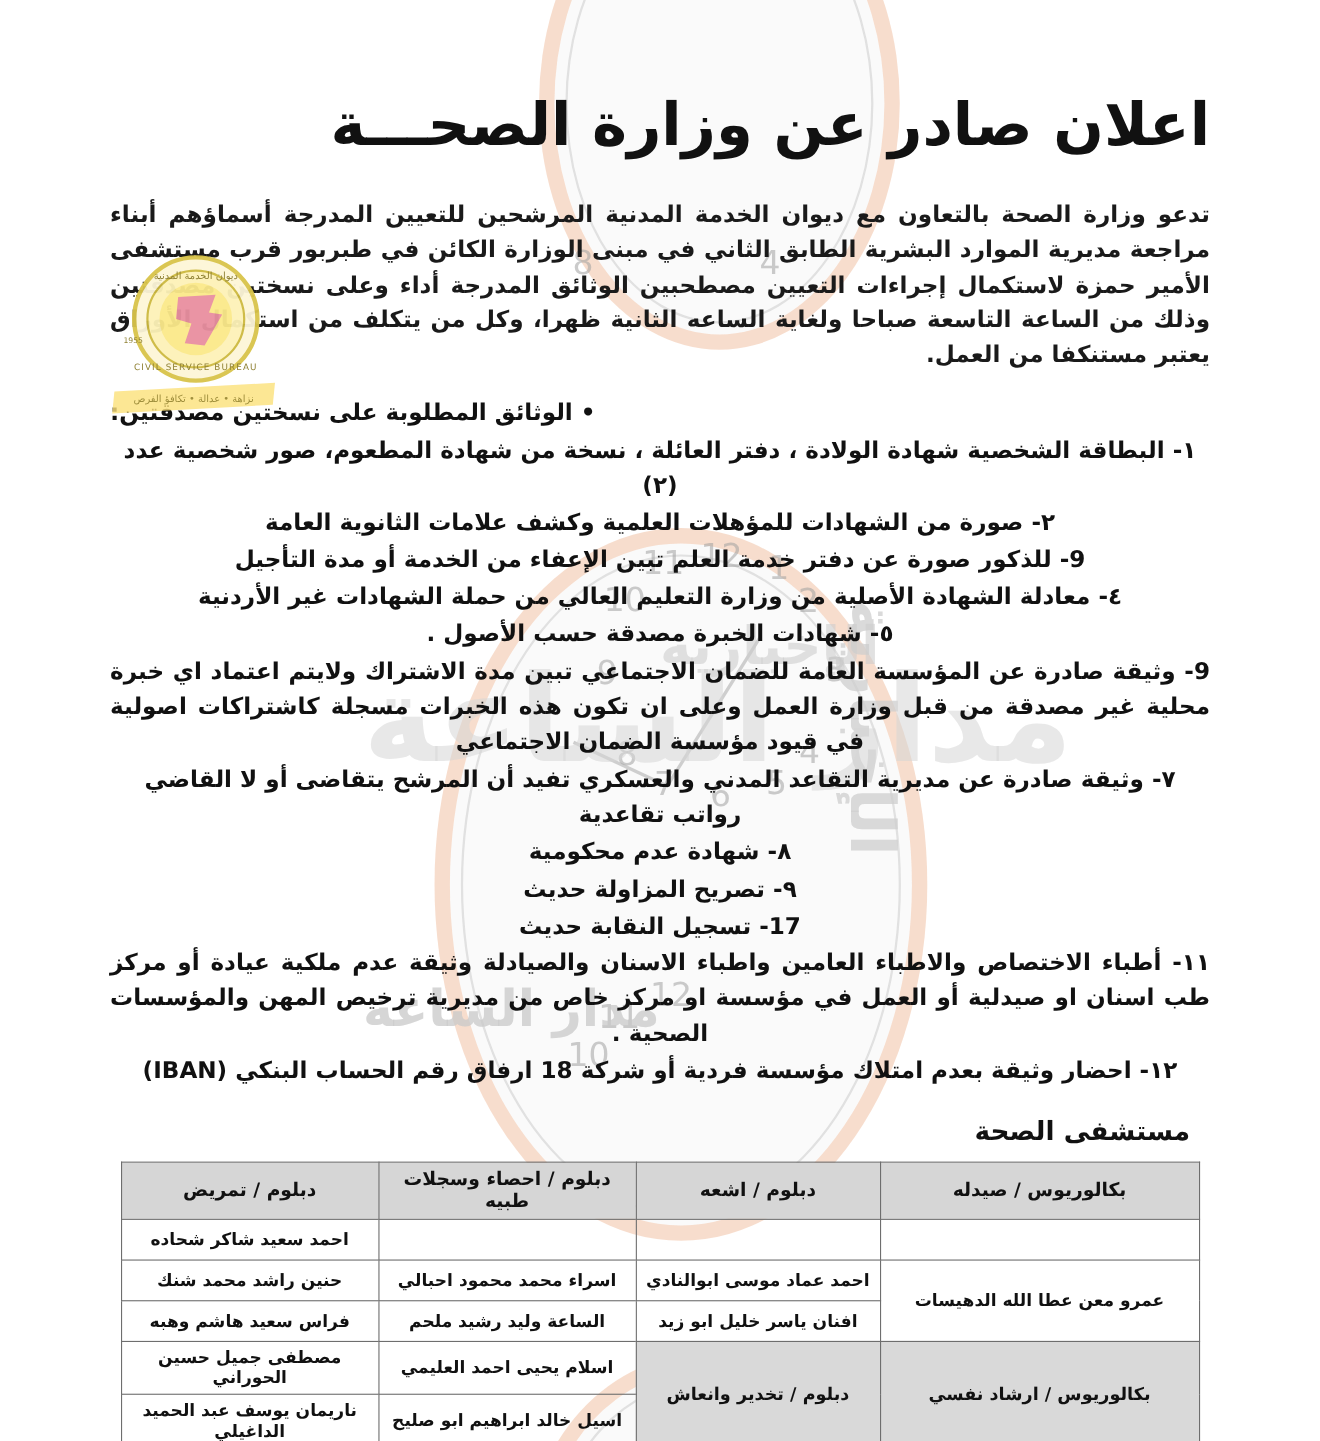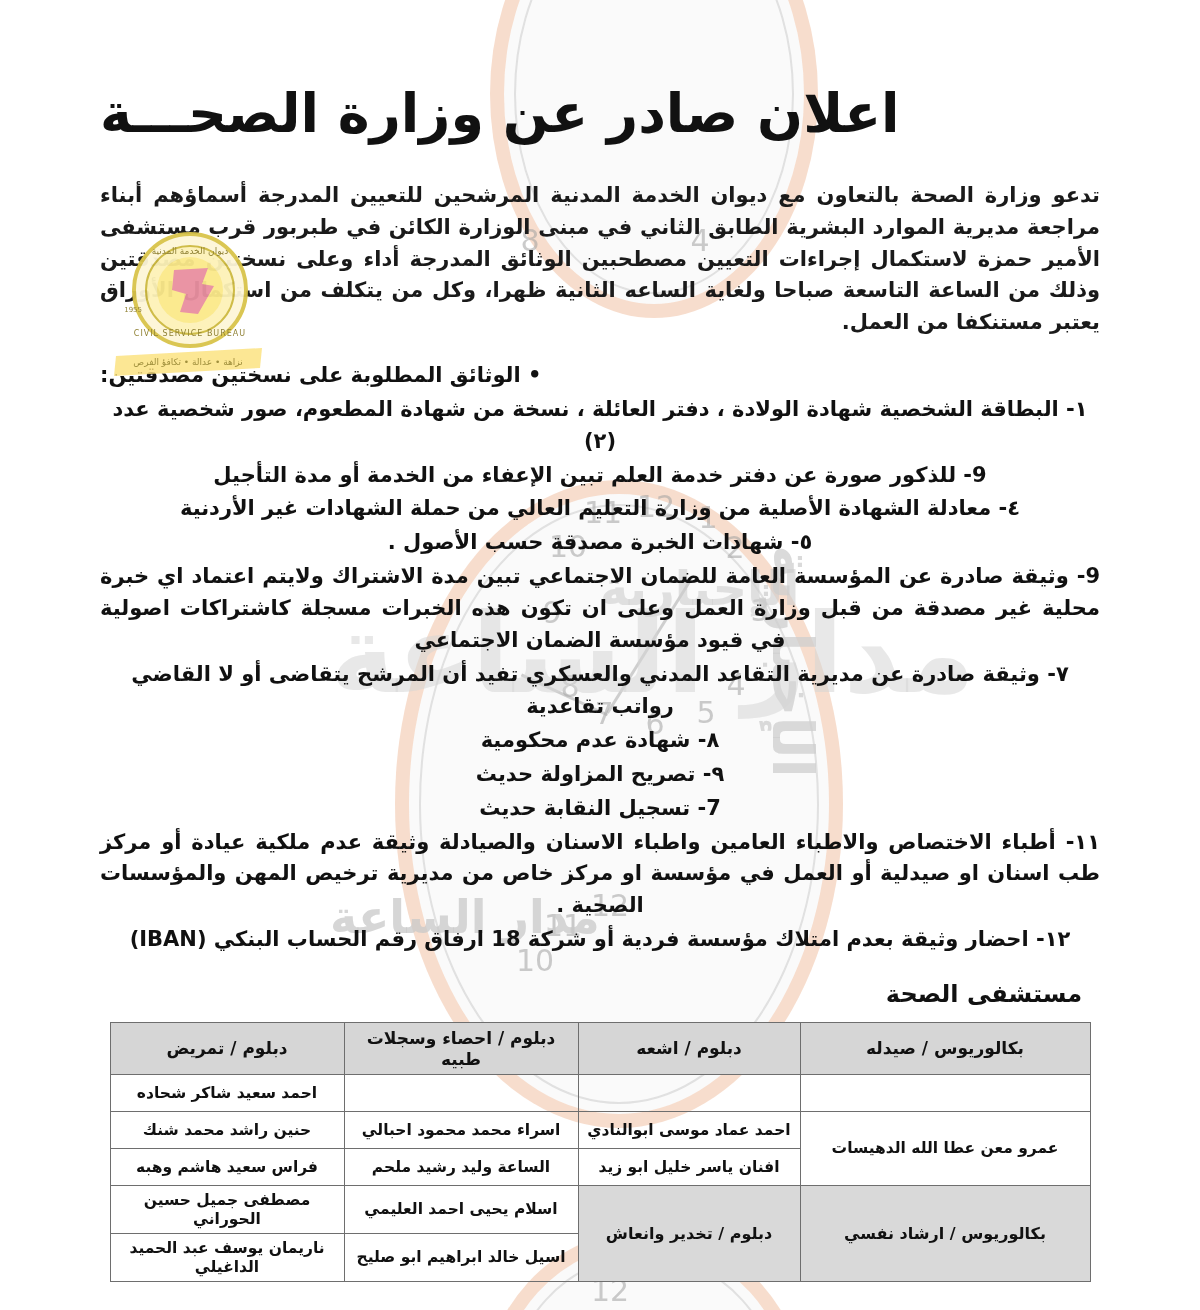--- a/index.html
+++ b/index.html
@@ -60,21 +60,21 @@
 
   
   #page {
     position: relative;
     z-index: 2;
     padding: 0 100px;
     box-sizing: border-box;
   }
 
   #headline {
-    text-align: left;
+    text-align: right;
     font-size: 54px;
     font-weight: bold;
     letter-spacing: 1px;
     padding-top: 48px;
     line-height: 1.1;
     color: #111;
   }
 
   #intro {
     margin-top: 18px;
@@ -111,21 +111,21 @@
     margin-top: 24px;
     font-size: 24px;
     font-weight: bold;
     text-align: right;
     padding-right: 18px;
   }
 
   
   #logo {
     position: absolute;
-    left: 112px;
+    left: 100px;
     top: 228px;
     width: 200px;
     height: 160px;
     z-index: 3;
     opacity: 0.95;
   }
 
   
   #names-table-wrap {
     margin-top: 14px;
@@ -225,28 +225,29 @@
 <div id="page">
 
   <h1 id="headline">اعلان صادر عن وزارة الصحـــة</h1>
 
   <p id="intro">تدعو وزارة الصحة بالتعاون مع ديوان الخدمة المدنية المرشحين للتعيين المدرجة أسماؤهم أبناء مراجعة مديرية الموارد البشرية الطابق الثاني في مبنى الوزارة الكائن في طبربور قرب مستشفى الأمير حمزة لاستكمال إجراءات التعيين مصطحبين الوثائق المدرجة أداء وعلى نسختين مصدقتين وذلك من الساعة التاسعة صباحا ولغاية الساعه الثانية ظهرا، وكل من يتكلف من استكمال الأوراق يعتبر مستنكفا من العمل.</p>
 
   <div class="bullet-line right-al" style="text-align:left;">• الوثائق المطلوبة على نسختين مصدقتين:</div>
 
   <div id="requirements-list">
     <div class="req-item">١- البطاقة الشخصية شهادة الولادة ، دفتر العائلة ، نسخة من شهادة المطعوم، صور شخصية عدد (٢)</div>
+    <div class="req-item">٢- صورة من الشهادات للمؤهلات العلمية وكشف علامات الثانوية العامة</div>
     <div class="req-item">9- للذكور صورة عن دفتر خدمة العلم تبين الإعفاء من الخدمة أو مدة التأجيل</div>
     <div class="req-item">٤- معادلة الشهادة الأصلية من وزارة التعليم العالي من حملة الشهادات غير الأردنية</div>
     <div class="req-item">٥- شهادات الخبرة مصدقة حسب الأصول .</div>
     <div class="req-item wrap">9- وثيقة صادرة عن المؤسسة العامة للضمان الاجتماعي تبين مدة الاشتراك ولايتم اعتماد اي خبرة محلية غير مصدقة من قبل وزارة العمل وعلى ان تكون هذه الخبرات مسجلة كاشتراكات اصولية في قيود مؤسسة الضمان الاجتماعي</div>
     <div class="req-item">٧- وثيقة صادرة عن مديرية التقاعد المدني والعسكري تفيد أن المرشح يتقاضى أو لا القاضي رواتب تقاعدية</div>
     <div class="req-item">٨- شهادة عدم محكومية</div>
     <div class="req-item">٩- تصريح المزاولة حديث</div>
-    <div class="req-item">7- تسجيل النقابة حديث</div>
+    <div class="req-item">17- تسجيل النقابة حديث</div>
     <div class="req-item wrap">١١- أطباء الاختصاص والاطباء العامين واطباء الاسنان والصيادلة وثيقة عدم ملكية عيادة أو مركز طب اسنان او صيدلية أو العمل في مؤسسة او مركز خاص من مديرية ترخيص المهن والمؤسسات الصحية .</div>
     <div class="req-item">١٢- احضار وثيقة بعدم امتلاك مؤسسة فردية أو شركة 18 ارفاق رقم الحساب البنكي (IBAN)</div>
   </div>
 
 
   <div id="ministry-sign">مستشفى الصحة</div>
 </div>
 
 <div id="names-table-wrap">
   <table class="names">

